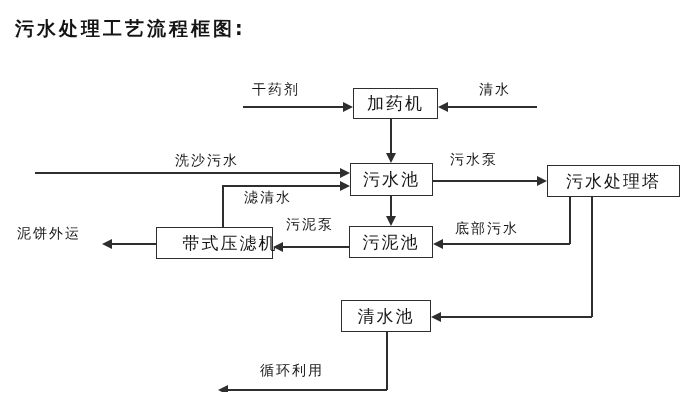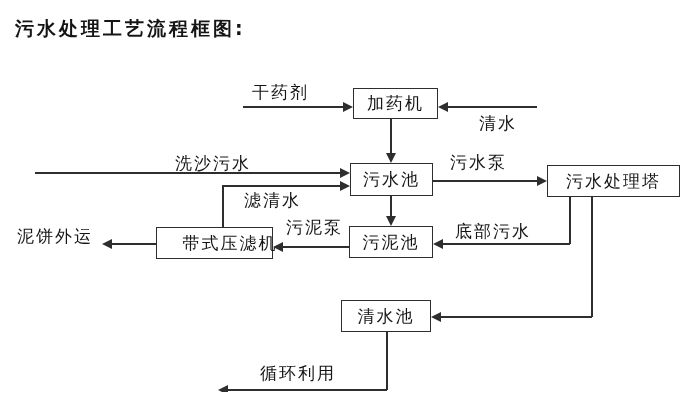--- a/index.html
+++ b/index.html
@@ -11,21 +11,21 @@
   .title {
     position:absolute; left:15px; top:16px;
     font-size:19px; font-weight:bold; letter-spacing:3px; white-space:nowrap;
   }
   .node {
     position:absolute; box-sizing:border-box;
     border:1.5px solid #2e2e2e; background:#ffffff;
     display:flex; align-items:center; justify-content:center;
     font-size:17px; letter-spacing:2px; white-space:nowrap;
   }
-  .lbl { position:absolute; font-size:17px; letter-spacing:2px; white-space:nowrap; }
+  .lbl { position:absolute; font-size:14px; letter-spacing:2px; white-space:nowrap; }
   .ln { position:absolute; background:#2e2e2e; }
   .ln.h { height:1.5px; }
   .ln.v { width:1.5px; }
   .arr { position:absolute; width:0; height:0; }
   .arr.r { border-left:10px solid #2e2e2e; border-top:5px solid transparent; border-bottom:5px solid transparent; }
   .arr.l { border-right:10px solid #2e2e2e; border-top:5px solid transparent; border-bottom:5px solid transparent; }
   .arr.d { border-top:10px solid #2e2e2e; border-left:5px solid transparent; border-right:5px solid transparent; }
 </style>
 </head>
 <body>
@@ -38,21 +38,21 @@
   <div class="node" style="left:350px; top:163px; width:83px;  height:33px;">污水池</div>
   <div class="node" style="left:547px; top:165px; width:133px; height:32px;">污水处理塔</div>
   <div class="node" style="left:156px; top:227px; width:117px; height:32px;padding-left:31px;">带式压滤机</div>
   <div class="node" style="left:349px; top:226px; width:84px;  height:32px;">污泥池</div>
   <div class="node" style="left:341px; top:300px; width:90px;  height:32px;">清水池</div>
 
   <div class="lbl" style="left:252px; top:81px;">干药剂</div>
   <div class="ln h" style="left:243px; top:106px; width:100px;"></div>
   <div class="arr r" style="left:343px; top:102px;"></div>
 
-  <div class="lbl" style="left:479px; top:81px;margin-top:31px;">清水</div>
+  <div class="lbl" style="left:479px; top:81px;">清水</div>
   <div class="ln h" style="left:448px; top:106px; width:89px;"></div>
   <div class="arr l" style="left:438px; top:102px;"></div>
 
   <div class="ln v" style="left:390px; top:119px; height:36px;"></div>
   <div class="arr d" style="left:386px; top:153px;"></div>
 
   <div class="lbl" style="left:175px; top:152px;">洗沙污水</div>
   <div class="ln h" style="left:35px; top:172px; width:305px;"></div>
   <div class="arr r" style="left:340px; top:168px;"></div>
 

